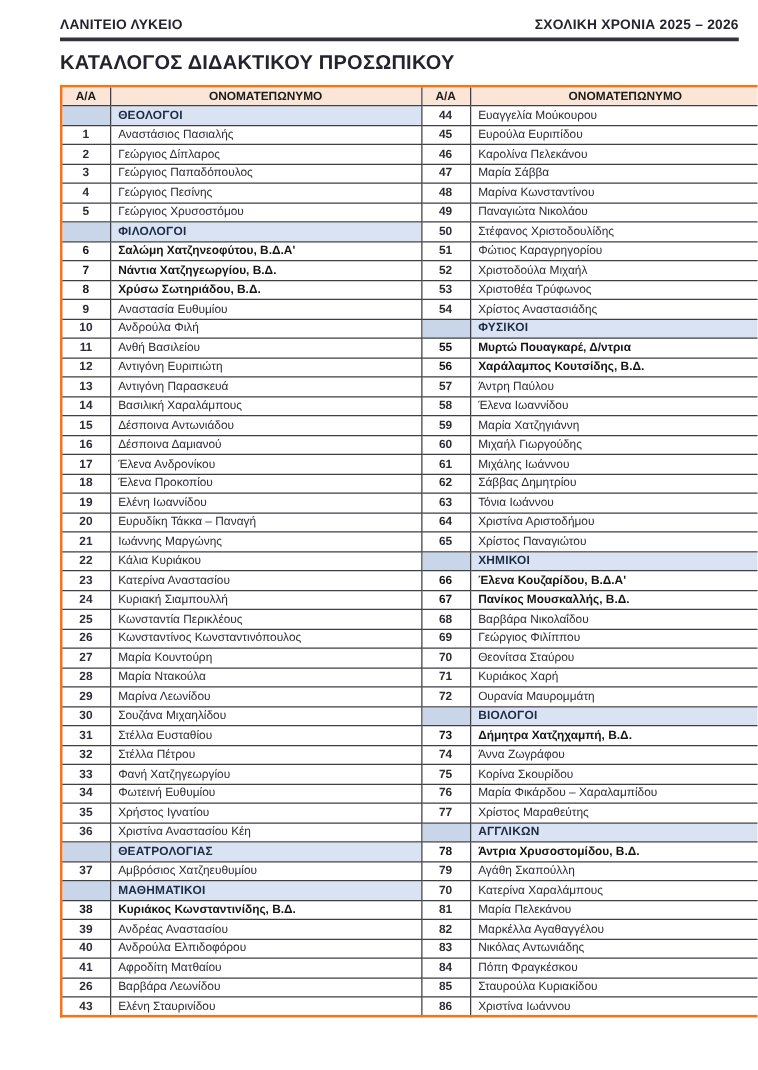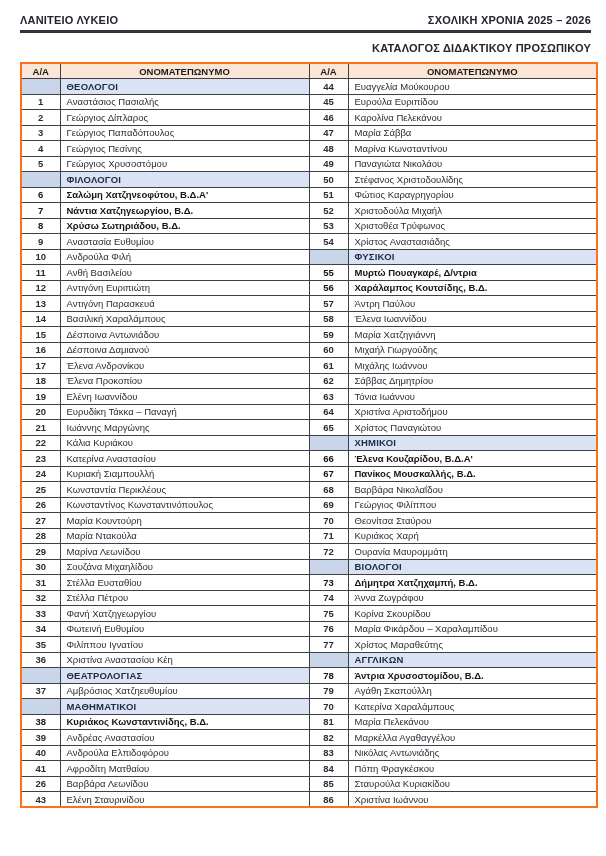--- a/index.html
+++ b/index.html
@@ -3,36 +3,35 @@
 <meta charset="utf-8">
 <style>
   * { margin:0; padding:0; box-sizing:border-box; }
   html,body { width:606px; background:#ffffff; }
   body {
     font-family:"Liberation Sans", sans-serif;
     color:#262626;
     width:606px; height:856px;
     position:relative;
   }
-  .page { padding:14px 15px 0 20px; }
+  .page { padding:14px 15px 0 32px;margin-left:16px; }
   .topbar {
     display:flex; justify-content:space-between; align-items:flex-end;
     padding-bottom:4px;
   }
   .school-name, .school-year {
     font-size:11px; font-weight:bold; color:#24242e; letter-spacing:0.2px;
   }
   .rule {
     height:3px; background:var(--rule,#33333d); width:100%;
     margin-bottom:9px;
   }
   .doc-title {
-    font-size:11px; font-weight:bold; color:#24242e; letter-spacing:0.2px;
+    font-size:16px; font-weight:bold; color:#24242e; letter-spacing:0.2px;
     margin-bottom:8px;
-    text-align:right;
   }
   table.staff {
     border-collapse:collapse; table-layout:fixed;
     width:576px;
   }
   table.staff col.c-num  { width:39px; }
   table.staff col.c-name { width:249px; }
   table.staff th, table.staff td {
     border:1px solid #3f3f46;
     font-size:9.5px;
@@ -299,21 +298,21 @@
           <td class="name">Κορίνα Σκουρίδου</td>
         </tr>
         <tr>
           <td class="num">34</td>
           <td class="name">Φωτεινή Ευθυμίου</td>
           <td class="split num">76</td>
           <td class="name">Μαρία Φικάρδου – Χαραλαμπίδου</td>
         </tr>
         <tr>
           <td class="num">35</td>
-          <td class="name">Φιλίππου Ιγνατίου</td>
+          <td class="name">Χρήστος Ιγνατίου</td>
           <td class="split num">77</td>
           <td class="name">Χρίστος Μαραθεύτης</td>
         </tr>
         <tr>
           <td class="num">36</td>
           <td class="name">Χριστίνα Αναστασίου Κέη</td>
           <td class="split num sec-num"></td>
           <td class="sec-name">ΑΓΓΛΙΚΩΝ</td>
         </tr>
         <tr>

